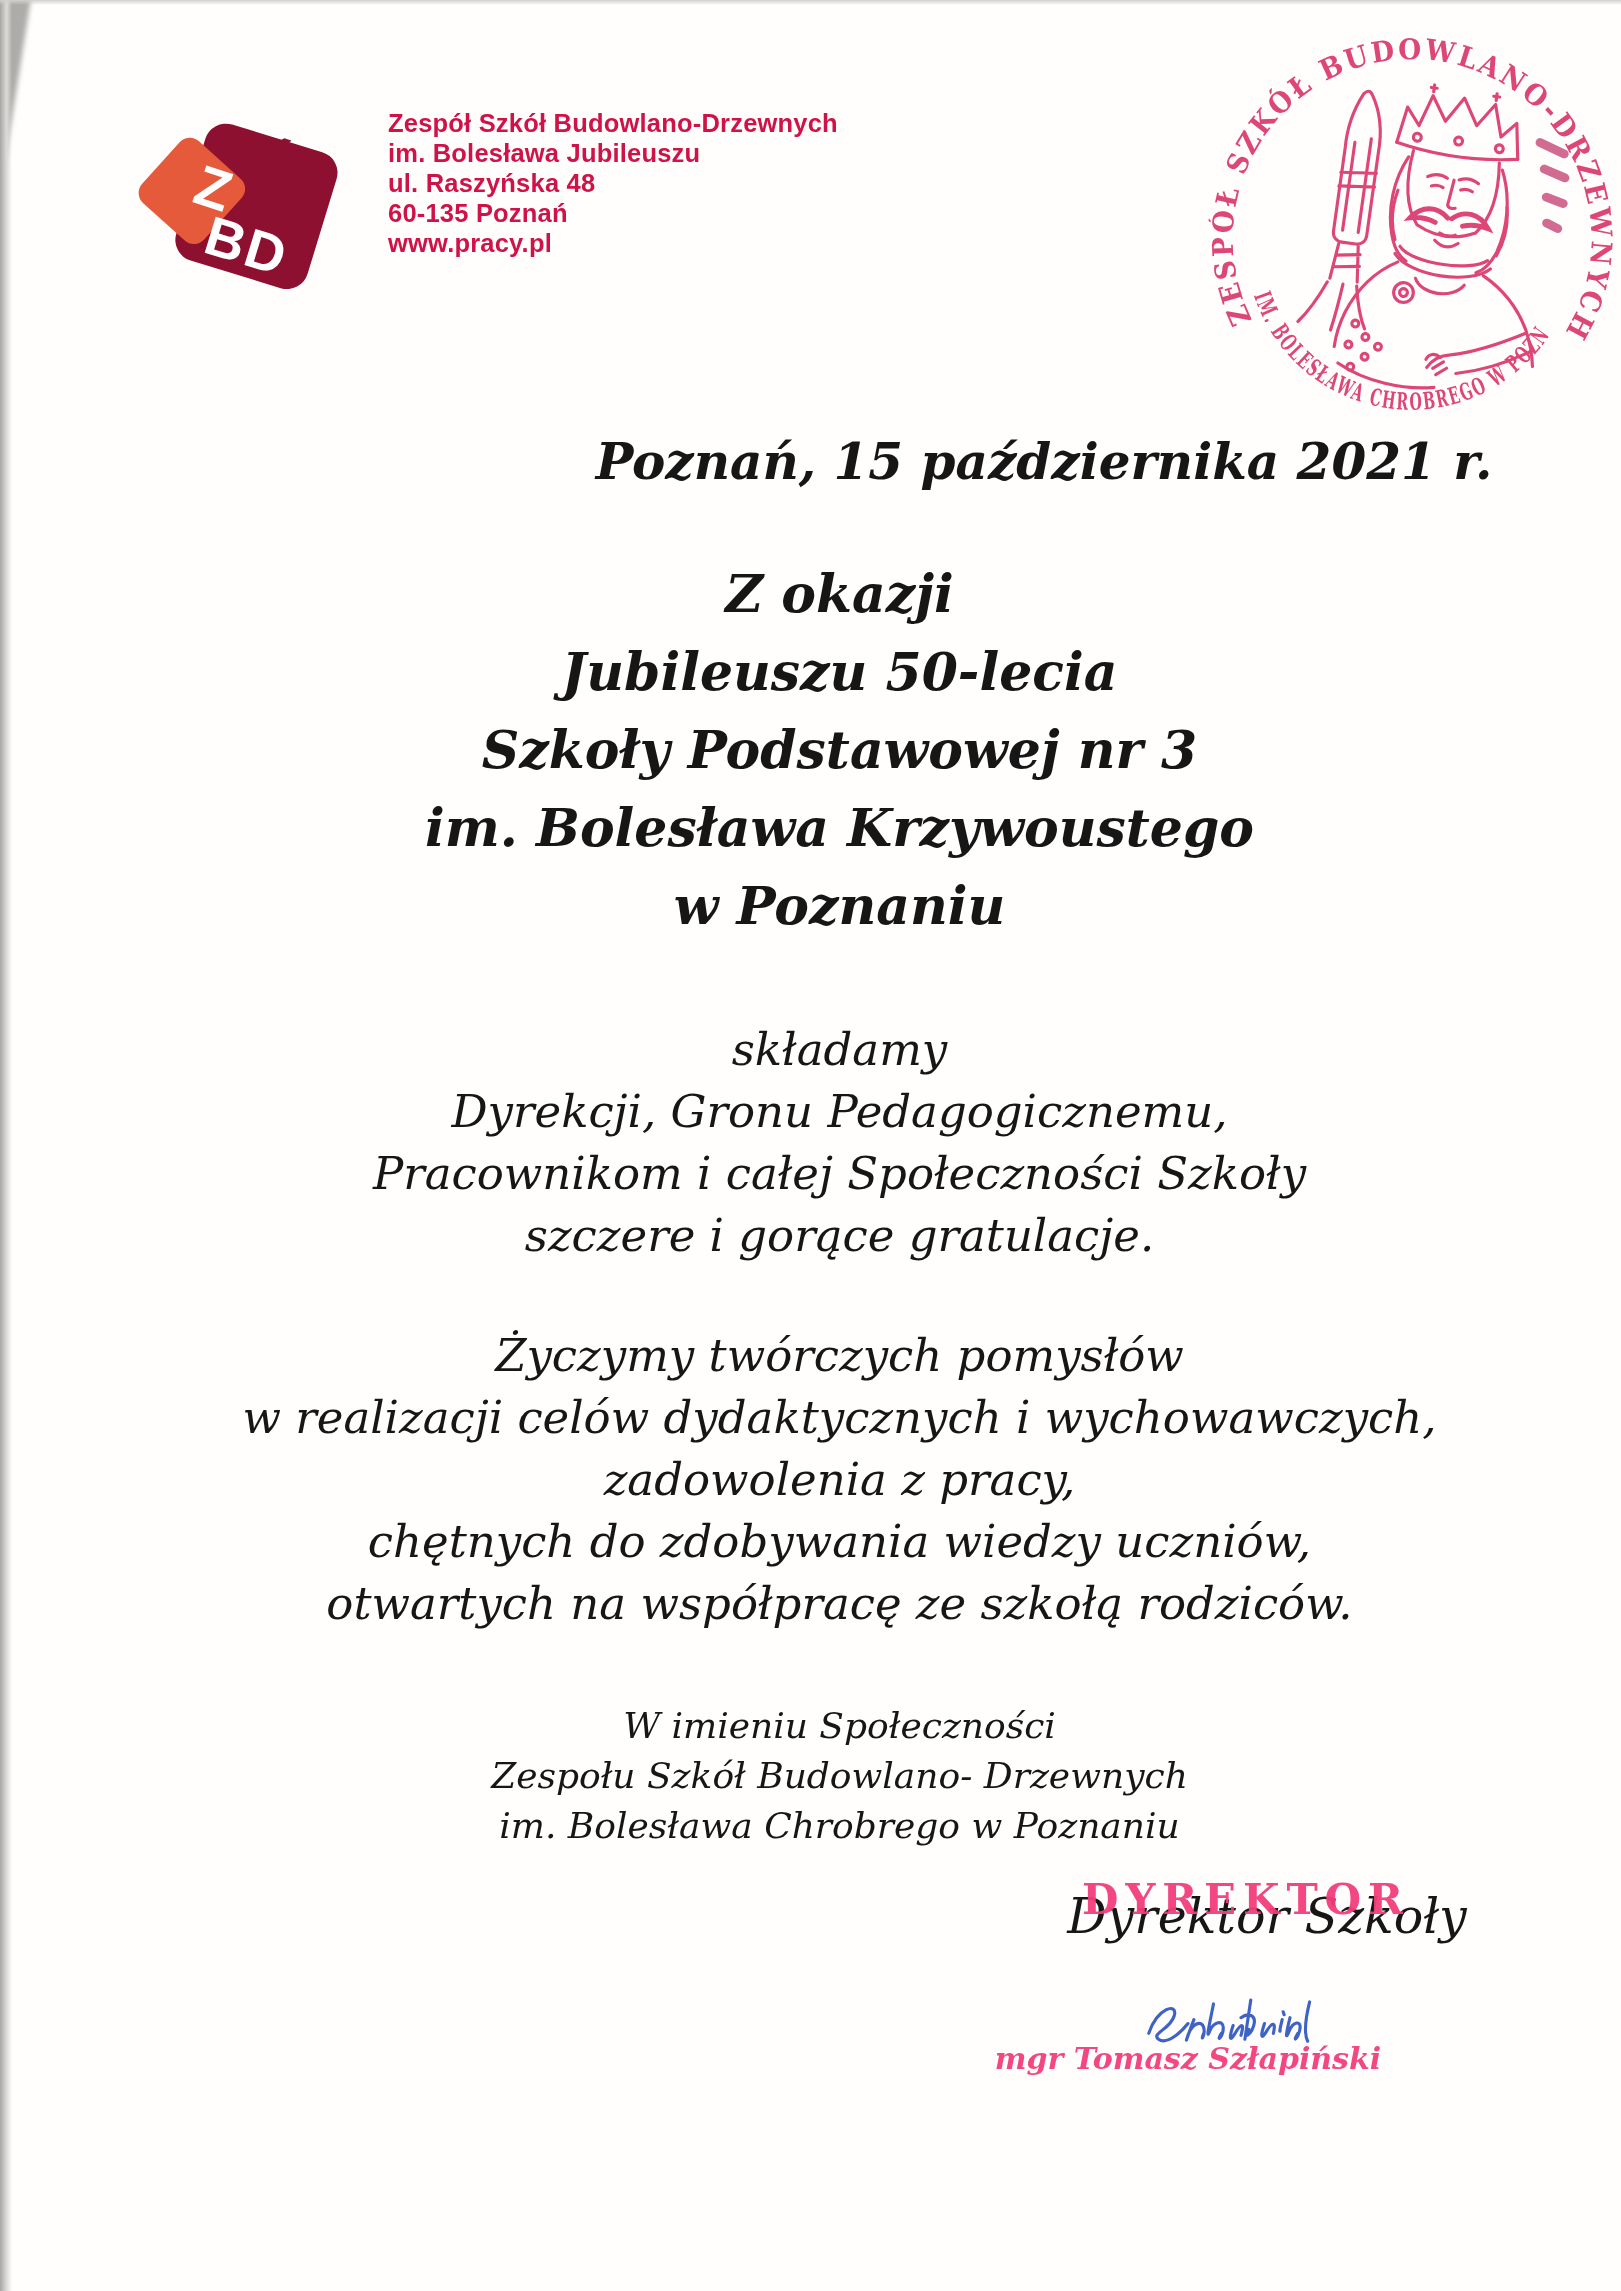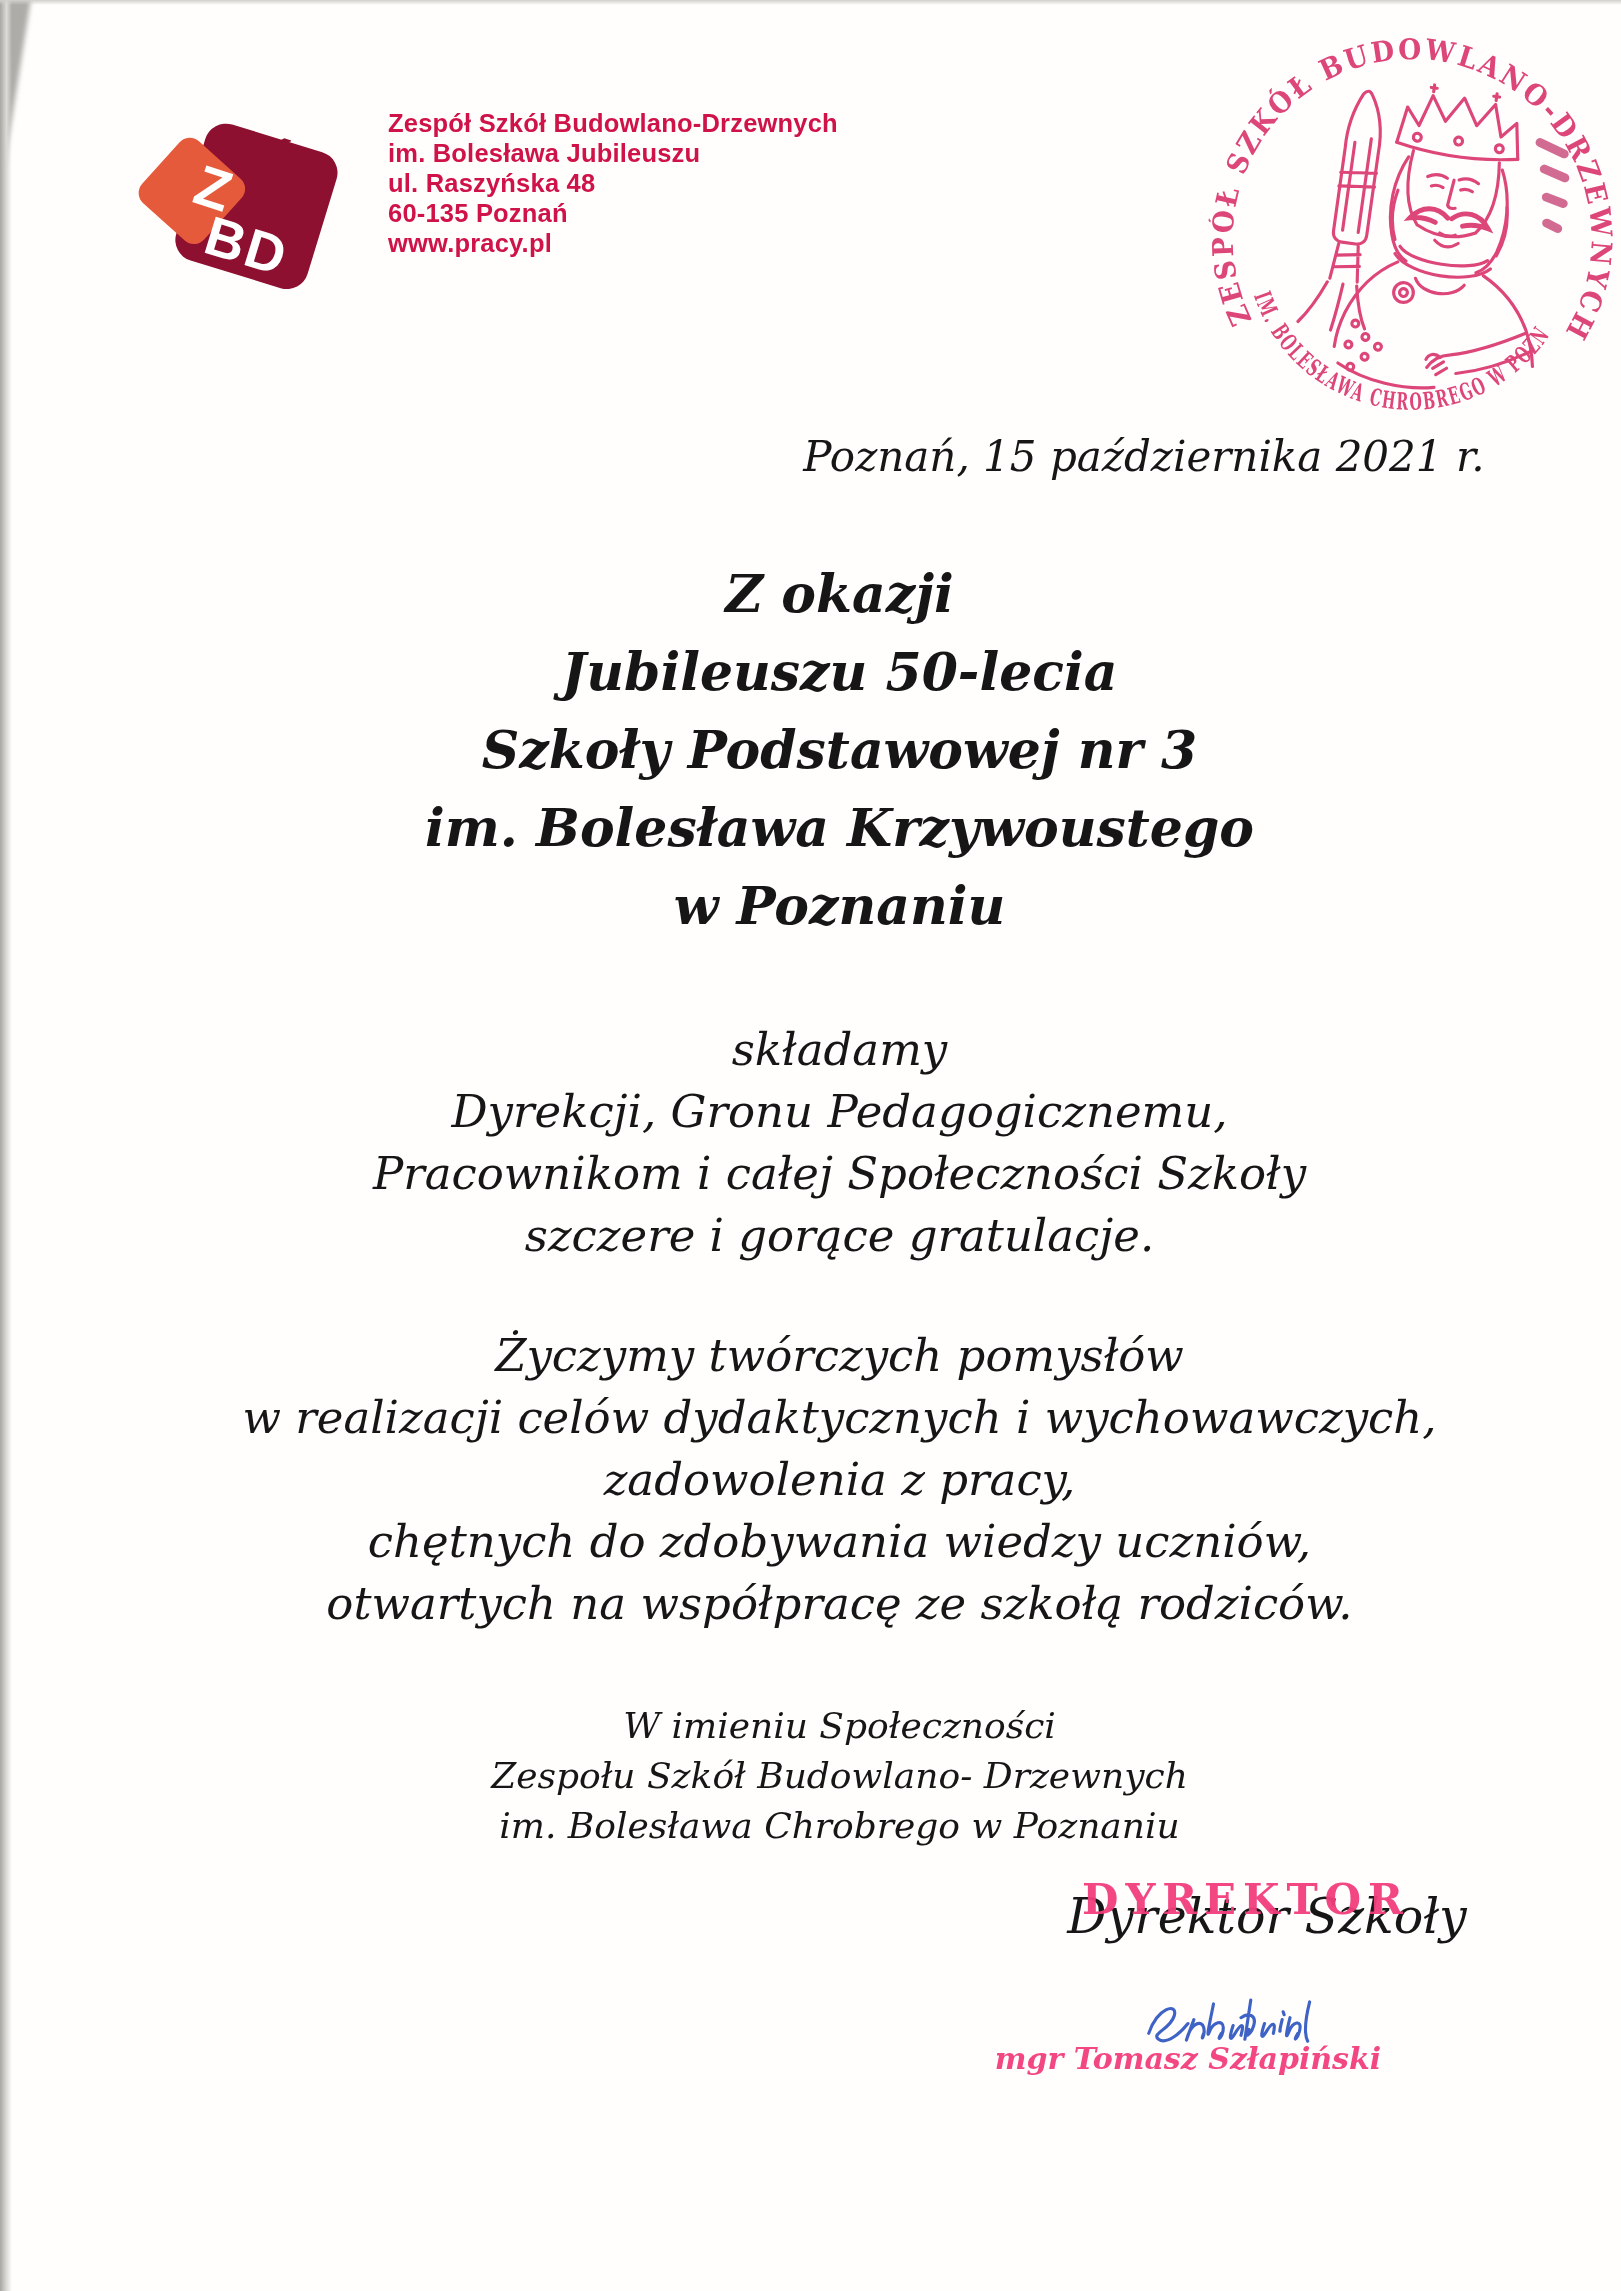--- a/index.html
+++ b/index.html
@@ -28,22 +28,22 @@
   .logo-svg { position: absolute; left: 127px; top: 98px; }
   .address {
     position: absolute; left: 388px; top: 108px;
     font-family: "Liberation Sans", sans-serif;
     font-weight: bold; font-size: 25.5px; line-height: 30px;
     color: #cf1247; letter-spacing: 0.2px;
   }
   .round-stamp { position: absolute; left: 1208px; top: 35px; transform: rotate(8deg); }
   
   .date-line {
-    position: absolute; left: 1144px; top: 432px; transform: translateX(-50%);
-    font-style: italic; font-weight: 400; font-size: 42px; white-space: nowrap;
+    position: absolute; left: 1044px; top: 432px; transform: translateX(-50%);
+    font-style: italic; font-weight: 700; font-size: 50px; white-space: nowrap;
   }
   
   .block {
     position: absolute; left: 29px; width: 1621px; text-align: center;
     font-style: italic; white-space: nowrap;
   }
   .title-block   { top: 555px;  font-size: 52px; line-height: 78px; font-weight: 600; }
   .greeting-block{ top: 1019px; font-size: 45px; line-height: 62px; font-weight: 500; }
   .wishes-block  { top: 1325px; font-size: 45px; line-height: 62px; font-weight: 500; }
   .closing-block { top: 1701px; font-size: 36px; line-height: 50px; font-weight: 500; }

